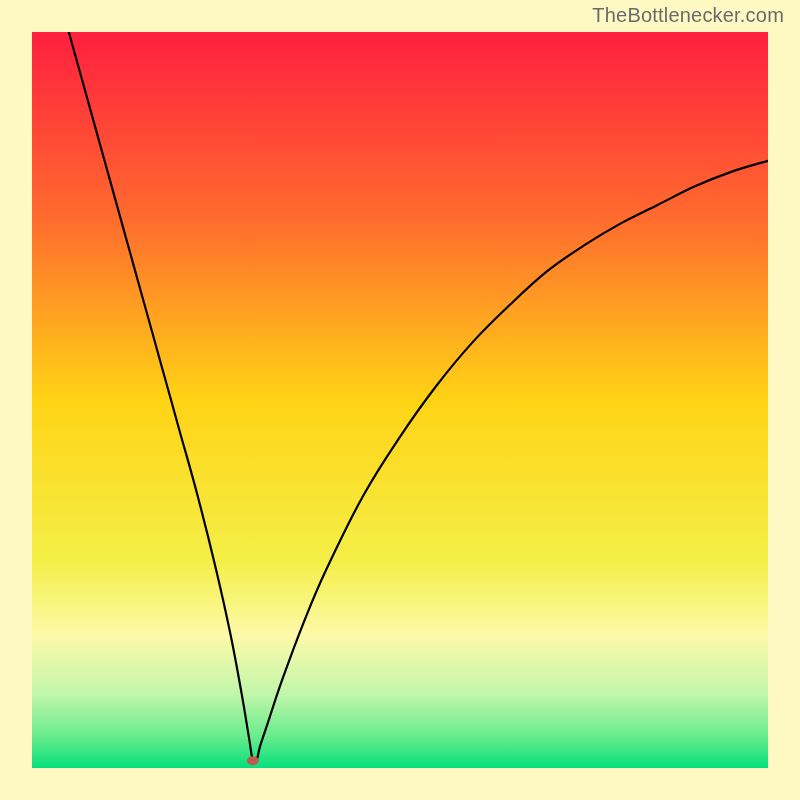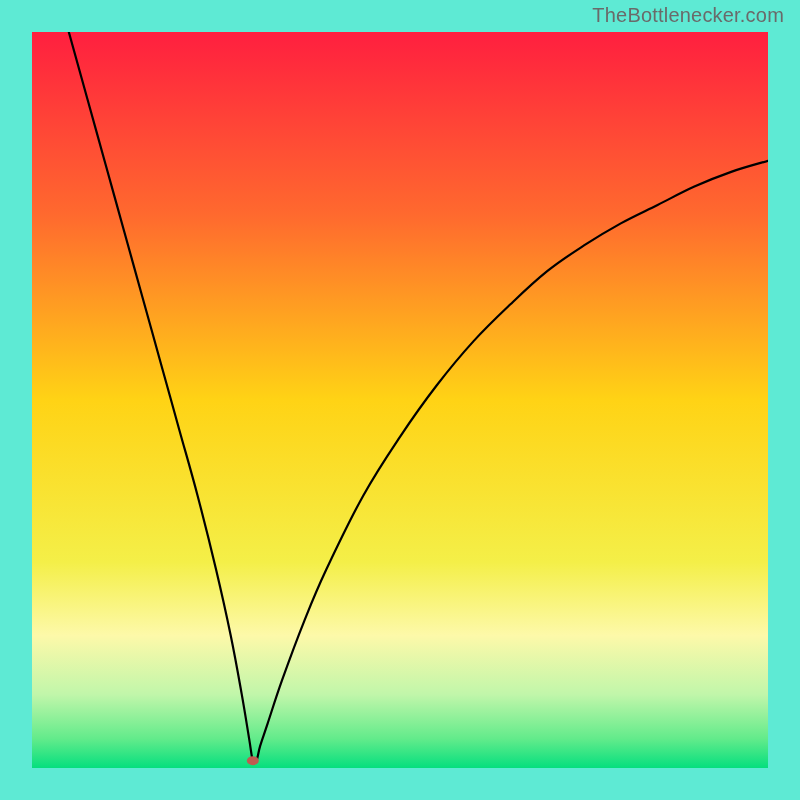--- a/index.html
+++ b/index.html
@@ -8,21 +8,21 @@
     width: 800px;
     height: 800px;
     background: #000;
     font-family: Arial, Helvetica, sans-serif;
     overflow: hidden;
   }
   .outer {
     position: relative;
     width: 800px;
     height: 800px;
-    background: #5eead4;
+    background: #fef9c3;
   }
   .watermark {
     position: absolute;
     top: 4px;
     right: 16px;
     color: #6a6a6a;
     font-size: 20px;
     font-weight: 400;
     letter-spacing: 0.2px;
     user-select: none;

